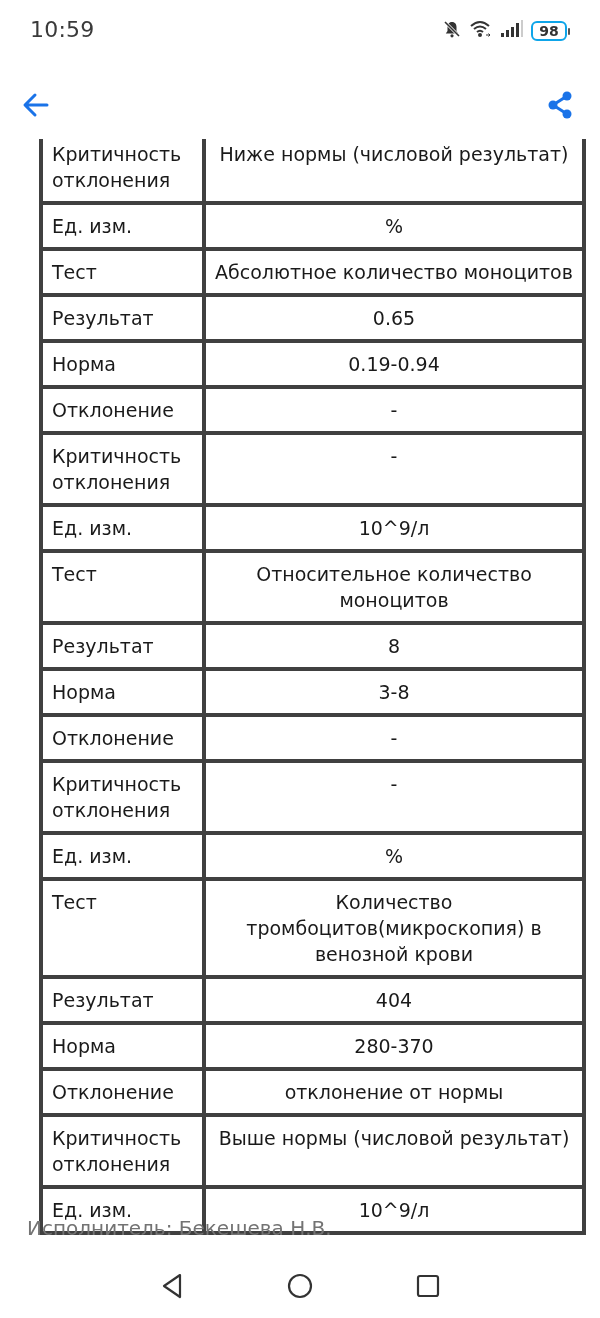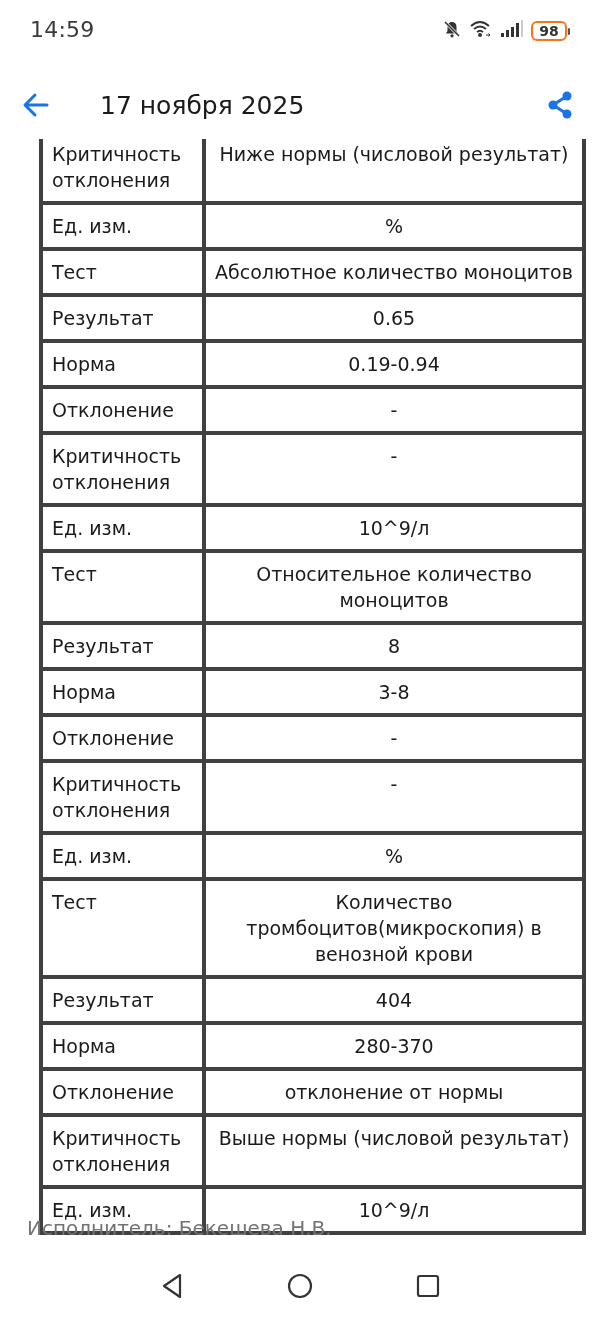--- a/index.html
+++ b/index.html
@@ -3,21 +3,21 @@
 <meta charset="utf-8">
 <style>
   * { box-sizing: border-box; margin: 0; padding: 0; }
   html, body { width: 600px; height: 1318px; background: #ffffff; overflow: hidden; }
   body { font-family: "DejaVu Sans", "Liberation Sans", sans-serif; color: #1a1a1a; position: relative; }
 
   .status-bar { position: absolute; left: 0; top: 0; width: 600px; height: 62px; }
   .status-time { position: absolute; left: 30px; top: 17px; font-size: 22px; color: #3a3a3a; letter-spacing: 0.2px; }
   .status-icons { position: absolute; right: 30px; top: 19px; display: flex; align-items: center; gap: 7px; }
   .battery { display: flex; align-items: center; }
-  .battery-body { border: 2px solid #f97316; border-radius: 6px; height: 20px; min-width: 36px; padding: 0 4px; font-size: 14px; font-weight: bold; color: #333; display: flex; align-items: center; justify-content: center; line-height: 1; }
+  .battery-body { border: 2px solid #0ea5e9; border-radius: 6px; height: 20px; min-width: 36px; padding: 0 4px; font-size: 14px; font-weight: bold; color: #333; display: flex; align-items: center; justify-content: center; line-height: 1; }
   .battery-tip { width: 2px; height: 7px; background: #555; margin-left: 1px; border-radius: 1px; }
 
   .app-bar { position: absolute; left: 0; top: 75px; width: 600px; height: 64px; background: #fff; z-index: 5; }
   .back-btn { position: absolute; left: 18px; top: 14px; width: 36px; height: 36px; display: flex; align-items: center; justify-content: center; cursor: pointer; }
   .title { position: absolute; left: 100px; top: 16px; font-size: 25px; color: #1a1a1a; }
   .share-btn { position: absolute; right: 22px; top: 14px; width: 36px; height: 36px; display: flex; align-items: center; justify-content: center; cursor: pointer; }
 
   .content { position: absolute; left: 0; top: 139px; width: 600px; height: 1110px; overflow: hidden; }
   .table-wrap { position: absolute; left: 27px; top: -6px; width: 547px; margin-left: 12px; }
   table { border-collapse: collapse; width: 547px; table-layout: fixed; }
@@ -32,21 +32,21 @@
   .nav-bar { position: absolute; left: 0; top: 1258px; width: 600px; height: 60px; }
   .nav-btn { position: absolute; top: 12px; width: 36px; height: 36px; display: flex; align-items: center; justify-content: center; cursor: pointer; }
   .nav-back { left: 154px; }
   .nav-home { left: 282px; }
   .nav-recent { left: 410px; }
 </style>
 </head>
 <body>
 
 <div class="status-bar">
-  <span class="status-time">14:59</span>
+  <span class="status-time">10:59</span>
   <div class="status-icons">
     <span>
       <svg width="20" height="20" viewBox="0 0 20 20">
         <path d="M10 3 C6.8 3 5.5 5.5 5.5 8 L5.5 12 L3.8 14.5 L16.2 14.5 L14.5 12 L14.5 8 C14.5 5.5 13.2 3 10 3 Z" fill="#333"></path>
         <circle cx="10" cy="16.8" r="1.6" fill="#333"></circle>
         <line x1="3" y1="3" x2="17" y2="17" stroke="#fff" stroke-width="3"></line>
         <line x1="3" y1="3" x2="17" y2="17" stroke="#333" stroke-width="1.6"></line>
       </svg>
     </span>
     <span>
@@ -75,21 +75,20 @@
 </div>
 
 <div class="app-bar">
   <div class="back-btn">
     <span>
       <svg width="30" height="30" viewBox="0 0 30 30">
         <path d="M26 15 L5 15 M14 5 L4 15 L14 25" stroke="#1a73e8" stroke-width="3" fill="none" stroke-linecap="round" stroke-linejoin="round"></path>
       </svg>
     </span>
   </div>
-  <div class="title">17 ноября 2025</div>
   <div class="share-btn">
     <span>
       <svg width="30" height="30" viewBox="0 0 30 30">
         <line x1="22" y1="6" x2="8" y2="15" stroke="#1a73e8" stroke-width="3"></line>
         <line x1="8" y1="15" x2="22" y2="24" stroke="#1a73e8" stroke-width="3"></line>
         <circle cx="22" cy="6" r="4.5" fill="#1a73e8"></circle>
         <circle cx="8" cy="15" r="4.5" fill="#1a73e8"></circle>
         <circle cx="22" cy="24" r="4.5" fill="#1a73e8"></circle>
       </svg>
     </span>

